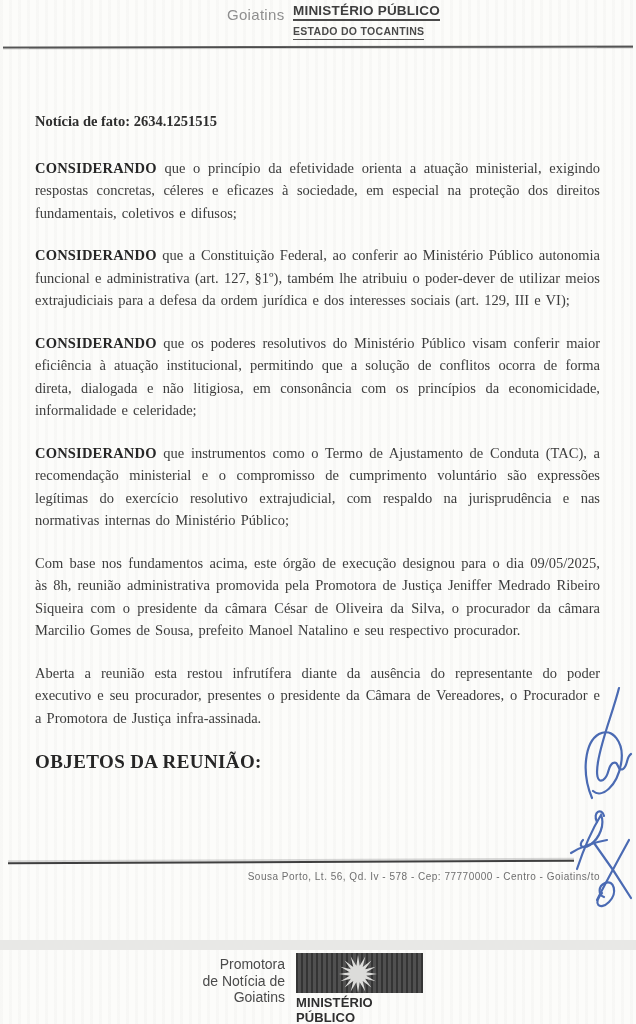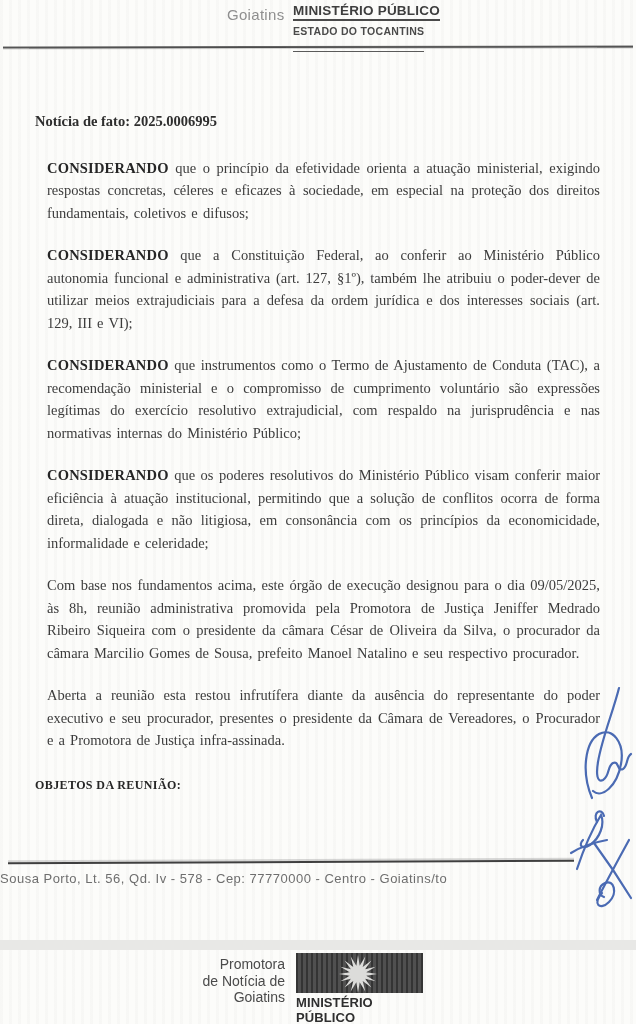--- a/index.html
+++ b/index.html
@@ -24,55 +24,55 @@
     position:absolute;left:293px;top:1px;
     font-family:"Liberation Sans","DejaVu Sans",sans-serif;
     color:#3e3e3e;
   }
   .hdr-logo .org1{
     font-weight:bold;font-size:13.5px;letter-spacing:.2px;
     border-bottom:2px solid #4a4a4a;padding-bottom:1px;display:inline-block;
   }
   .hdr-logo .org2{
     font-weight:bold;font-size:10.5px;letter-spacing:.3px;color:#4a4a4a;
-    border-bottom:1.5px solid #5a5a5a;padding-bottom:14px;display:inline-block;margin-top:1px;
+    border-bottom:1.5px solid #5a5a5a;padding-bottom:2px;display:inline-block;margin-top:1px;
   }
   .top-rule{
     position:absolute;left:3px;top:46px;width:630px;height:2.4px;
     background:linear-gradient(180deg,#6a6a6a,#3f3f3f);
     box-shadow:0 1px 0 rgba(90,90,90,.25);
     transform:rotate(-0.1deg);
   }
   
   .column{
     position:absolute;left:35px;top:110px;width:565px;
     font-size:14.5px;line-height:22.5px;color:#3c3c3c;
   }
   .case-label{font-weight:bold;color:#2e2e2e;margin:0 0 24px 0;font-size:14.5px;}
   .doc-title{
     text-align:center;font-weight:bold;color:#2e2e2e;
     font-size:15.5px;letter-spacing:.4px;margin:0 0 39px 0;
   }
   .para{
-    text-align:justify;margin:0 0 20px 12px;word-spacing:1.5px;
+    text-align:justify;margin:0 0 20px 0;word-spacing:1.5px;
   }
   .para b{color:#262626;letter-spacing:.2px;}
   .section-heading{
-    font-weight:bold;color:#262626;font-size:12px;letter-spacing:.4px;margin-top:22px;
+    font-weight:bold;color:#262626;font-size:19px;letter-spacing:.4px;margin-top:22px;
   }
   
   .footer-rule{
     position:absolute;left:8px;top:861px;width:566px;height:2px;
     background:#3f3f3f;box-shadow:0 -2px 0 rgba(70,70,70,.2);
     transform:rotate(-0.25deg);
   }
   .footer-address{
-    position:absolute;left:0;top:871px;width:600px;text-align:left;
+    position:absolute;left:0;top:871px;width:600px;text-align:right;
     font-family:"Liberation Sans","DejaVu Sans",sans-serif;
-    font-size:13px;color:#6e6e6e;letter-spacing:.5px;
+    font-size:10px;color:#6e6e6e;letter-spacing:.5px;
   }
   .scan-band{
     position:absolute;left:0;top:940px;width:636px;height:10px;background:#e8e8e6;
   }
   
   .bottom-letterhead{
     position:absolute;left:180px;top:953px;display:flex;gap:11px;
     font-family:"Liberation Sans","DejaVu Sans",sans-serif;
   }
   .office-name{
@@ -99,29 +99,29 @@
 <div class="page">
 
   <div class="hdr-location">Goiatins</div>
   <div class="hdr-logo">
     <span class="org1">MINISTÉRIO PÚBLICO</span><br>
     <span class="org2">ESTADO DO TOCANTINS</span>
   </div>
   <div class="top-rule"></div>
 
   <div class="column">
-    <div class="case-label">Notícia de fato: 2025.0006995</div>
+    <div class="case-label">Notícia de fato: 2634.1251515</div>
 
     <p class="para"><b>CONSIDERANDO</b><span> que o princípio da efetividade orienta a atuação ministerial, exigindo respostas concretas, céleres e eficazes à sociedade, em especial na proteção dos direitos fundamentais, coletivos e difusos;</span></p>
 
     <p class="para"><b>CONSIDERANDO</b><span> que a Constituição Federal, ao conferir ao Ministério Público autonomia funcional e administrativa (art. 127, §1º), também lhe atribuiu o poder-dever de utilizar meios extrajudiciais para a defesa da ordem jurídica e dos interesses sociais (art. 129, III e VI);</span></p>
 
+    <p class="para"><b>CONSIDERANDO</b><span> que os poderes resolutivos do Ministério Público visam conferir maior eficiência à atuação institucional, permitindo que a solução de conflitos ocorra de forma direta, dialogada e não litigiosa, em consonância com os princípios da economicidade, informalidade e celeridade;</span></p>
+
     <p class="para"><b>CONSIDERANDO</b><span> que instrumentos como o Termo de Ajustamento de Conduta (TAC), a recomendação ministerial e o compromisso de cumprimento voluntário são expressões legítimas do exercício resolutivo extrajudicial, com respaldo na jurisprudência e nas normativas internas do Ministério Público;</span></p>
-
-    <p class="para"><b>CONSIDERANDO</b><span> que os poderes resolutivos do Ministério Público visam conferir maior eficiência à atuação institucional, permitindo que a solução de conflitos ocorra de forma direta, dialogada e não litigiosa, em consonância com os princípios da economicidade, informalidade e celeridade;</span></p>
 
     <p class="para"><b></b><span>Com base nos fundamentos acima, este órgão de execução designou para o dia 09/05/2025, às 8h, reunião administrativa promovida pela Promotora de Justiça Jeniffer Medrado Ribeiro Siqueira  com o presidente da câmara César de Oliveira da Silva, o procurador da câmara Marcilio Gomes de Sousa,  prefeito Manoel Natalino e seu respectivo procurador.</span></p>
 
     <p class="para"><b></b><span>Aberta a reunião esta restou infrutífera diante da ausência do representante do poder executivo e seu procurador, presentes o presidente da Câmara de Vereadores, o Procurador e a Promotora de Justiça infra-assinada.</span></p>
 
     <div class="section-heading">OBJETOS DA REUNIÃO:</div>
   </div>
 
   <div class="footer-rule"></div>
   <div class="footer-address">Sousa Porto, Lt. 56, Qd. Iv - 578 - Cep: 77770000 - Centro - Goiatins/to</div>

